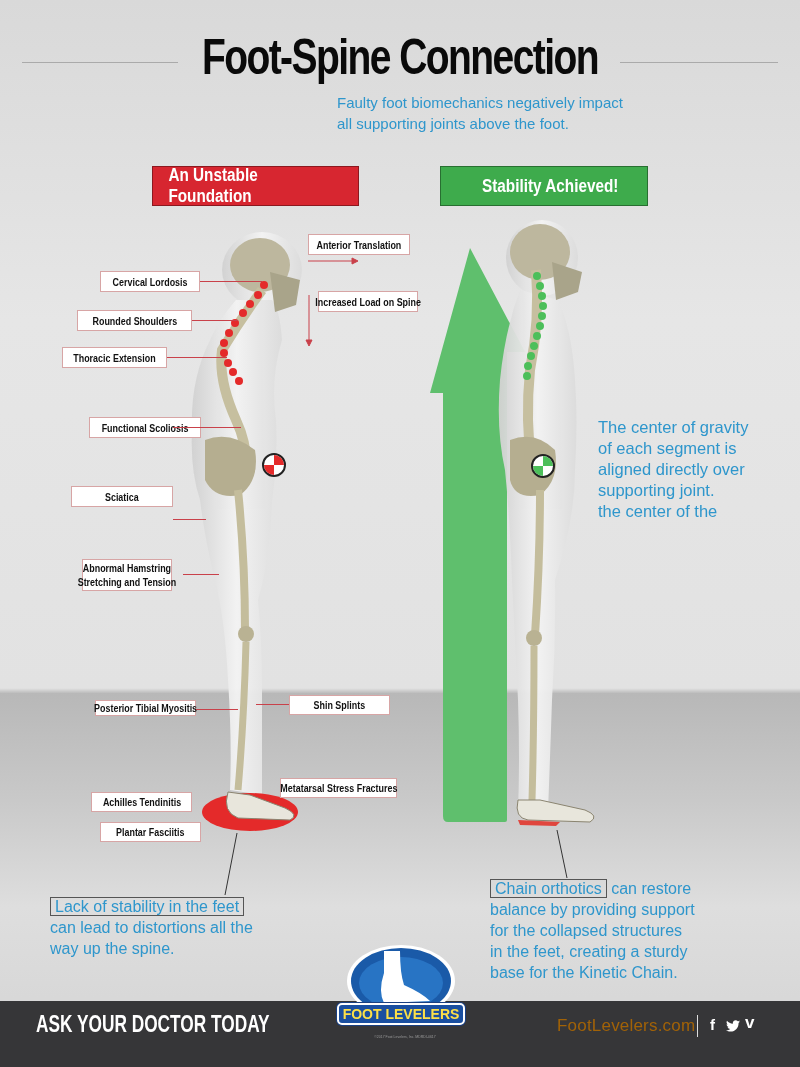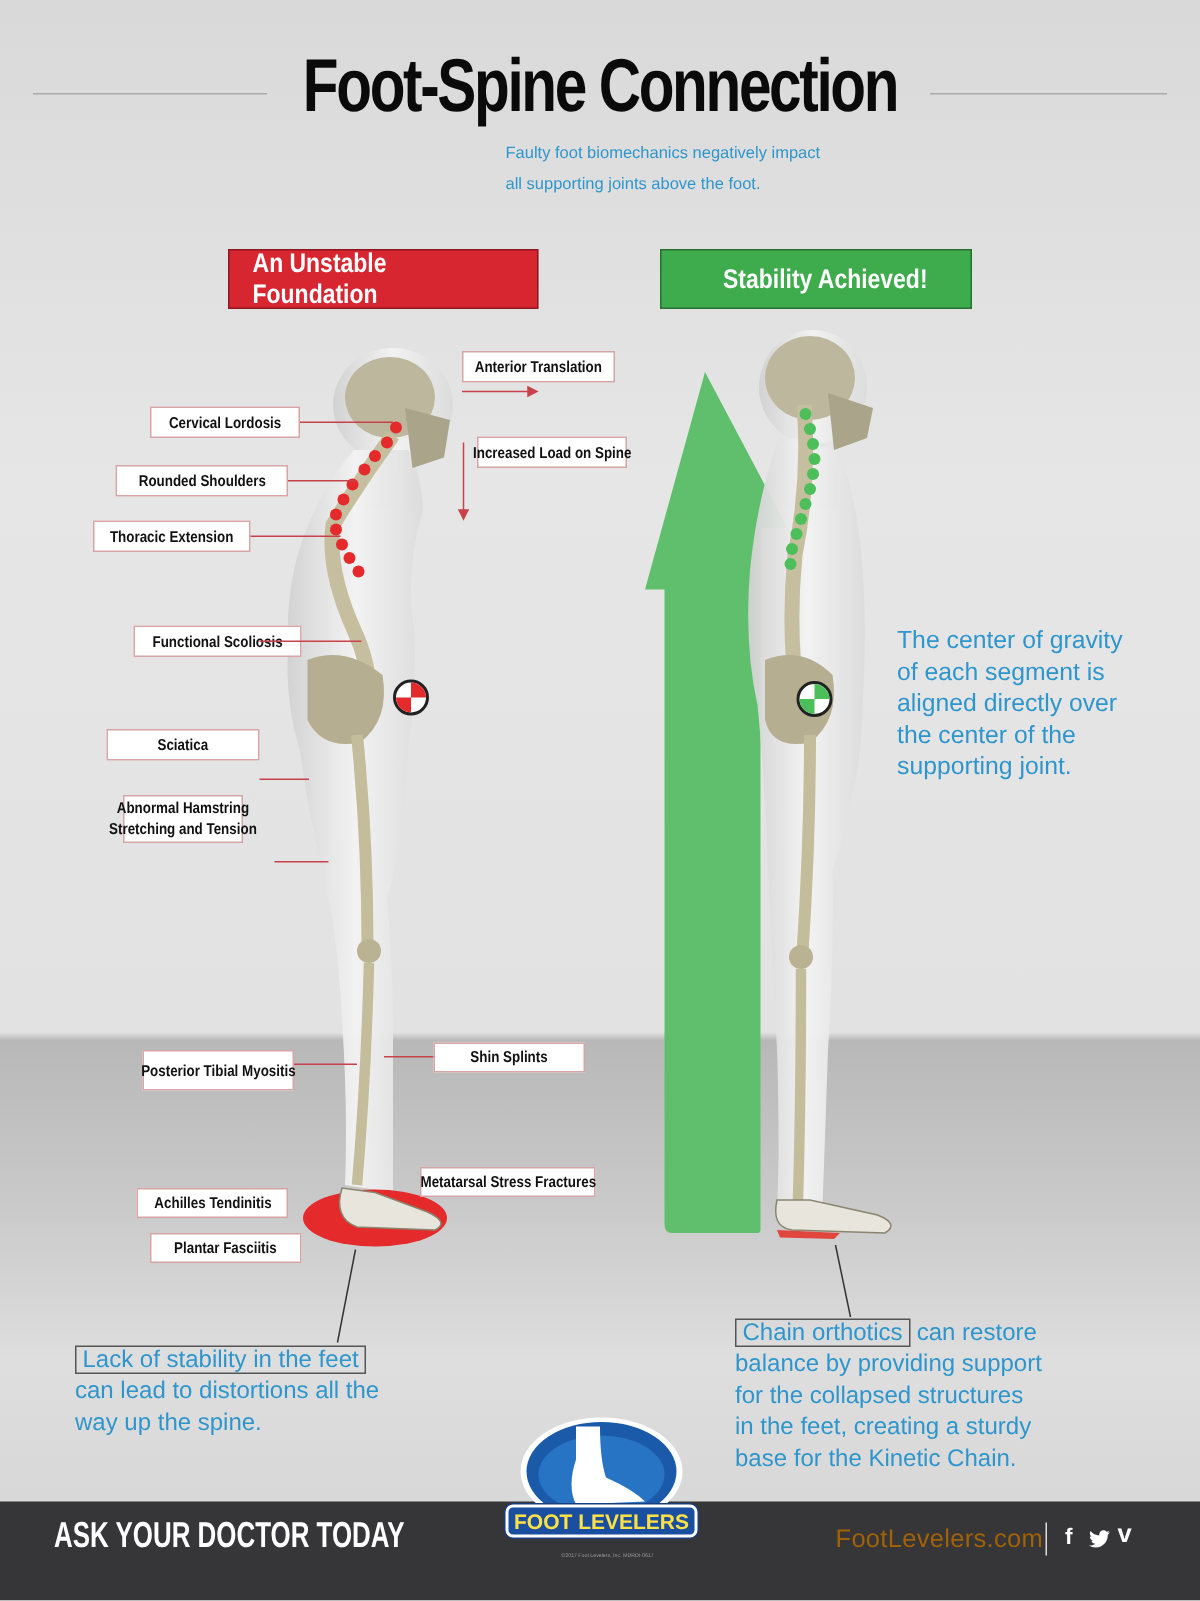--- a/index.html
+++ b/index.html
@@ -14,21 +14,21 @@
   
   .title {
     left: 0; width: 800px; top: 28px; text-align: center;
     font-family: "Liberation Sans", sans-serif; font-weight: 700;
     font-size: 50px; letter-spacing: -2px; color: #0a0a0a;
     transform: scaleX(0.78); transform-origin: center;
   }
   .rule { height: 1px; background: #aaaaaa; top: 62px; }
   .subtitle {
     left: 337px; top: 92px; width: 360px;
-    font-size: 11px; line-height: 21px; color: #2e96cc;
+    font-size: 15px; line-height: 21px; color: #2e96cc;
   }
 
   
   .banner {
     height: 40px; top: 166px; color: #fff; font-weight: 700;
     font-size: 18px; display: flex; align-items: center; justify-content: center;
     border: 1px solid rgba(0,0,0,0.35);
   }
   .banner span { display: inline-block; transform: scaleX(0.85); }
   .banner-red { left: 152px; width: 207px; background: #d72630; }
@@ -217,29 +217,29 @@
 <div class="abs label" style="left:89px;top:417px;width:112px;height:21px;">
   <span>Functional Scoliosis</span>
 </div>
 <div class="abs leader" style="left:173px;top:427px;width:68px;"></div>
 
 <div class="abs label" style="left:71px;top:486px;width:102px;height:21px;">
   <span>Sciatica</span>
 </div>
 <div class="abs leader" style="left:173px;top:519px;width:33px;"></div>
 
-<div class="abs label" style="left:82px;top:530px;width:80px;height:32px;">
+<div class="abs label" style="left:82px;top:559px;width:90px;height:32px;">
   <span>
     <span style="display:block;transform:none">Abnormal Hamstring</span>
     <span style="display:block;transform:none">Stretching and Tension</span>
   </span>
 </div>
 <div class="abs leader" style="left:183px;top:574px;width:36px;"></div>
 
-<div class="abs label" style="left:95px;top:700px;width:101px;height:27px;">
+<div class="abs label" style="left:95px;top:700px;width:101px;height:16px;">
   <span>Posterior Tibial Myositis</span>
 </div>
 <div class="abs leader" style="left:196px;top:709px;width:42px;"></div>
 
 <div class="abs label" style="left:289px;top:695px;width:101px;height:20px;">
   <span>Shin Splints</span>
 </div>
 <div class="abs leader" style="left:256px;top:704px;width:33px;"></div>
 
 <div class="abs label" style="left:280px;top:778px;width:117px;height:20px;">
@@ -251,22 +251,22 @@
 </div>
 
 <div class="abs label" style="left:100px;top:822px;width:101px;height:20px;">
   <span>Plantar Fasciitis</span>
 </div>
 
 <div class="abs blue" style="left:598px;top:417px;width:200px;font-size:16.5px;">
   <div>The center of gravity</div>
   <div>of each segment is</div>
   <div>aligned directly over</div>
+  <div>supporting joint.</div>
   <div>the center of the</div>
-  <div>supporting joint.</div>
 </div>
 
 <div class="abs blue" style="left:50px;top:896px;width:250px;">
   <div><span class="boxed">Lack of stability in the feet</span></div>
   <div>can lead to distortions all the</div>
   <div>way up the spine.</div>
 </div>
 
 <div class="abs blue" style="left:490px;top:878px;width:270px;">
   <div><span class="boxed">Chain orthotics</span> <span>can restore</span></div>

